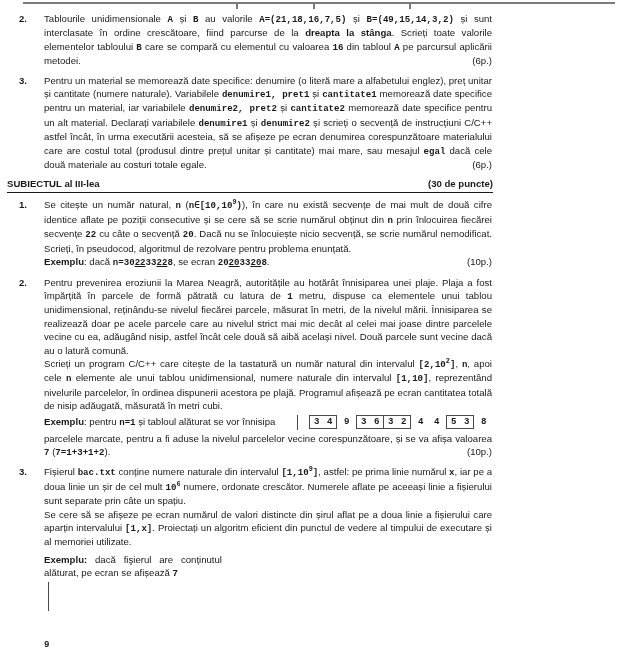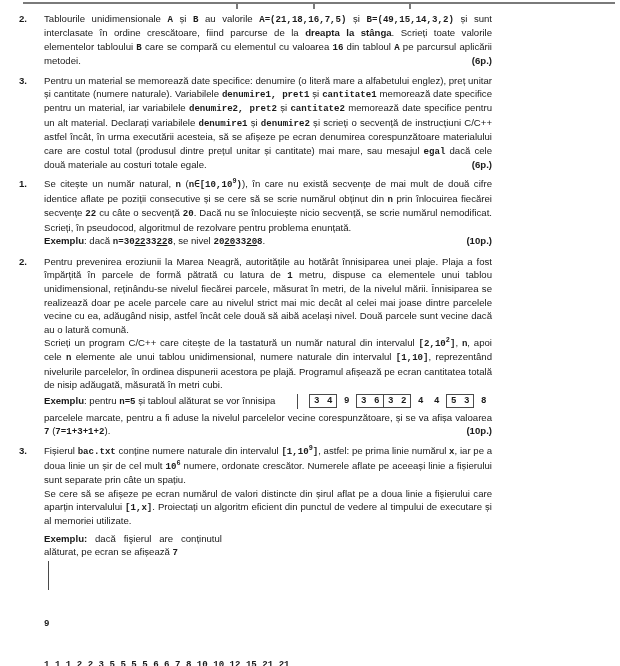--- a/index.html
+++ b/index.html
@@ -16,21 +16,21 @@
   .table-remnant { position:absolute; top:2px; left:23px; width:592px; border-top:2px solid #7a7a7a; }
   .table-remnant .tick { position:absolute; top:0; width:2px; height:5px; background:#7a7a7a; }
   .tick.t1 { left:213px; } .tick.t2 { left:290px; } .tick.t3 { left:386px; }
 
   p { text-align:justify; line-height:13.4px; }
 
   .m   { font-family:"Liberation Mono","DejaVu Sans Mono",monospace; font-weight:700; font-size:9.1px; white-space:nowrap; }
   .mu  { font-family:"Liberation Mono","DejaVu Sans Mono",monospace; font-weight:700; font-size:9.1px; white-space:nowrap; text-decoration:underline; text-underline-offset:1px; }
   sup.m { font-size:6.8px; line-height:0; }
   .b   { font-weight:700; }
-  .pts { float:right; font-weight:700; }
+  .pts { float:right; font-weight:400; }
 
   .item { display:flex; margin:0 0 6px 19px; width:473px; }
   .num  { width:25px; flex:none; font-weight:700; line-height:13.4px; }
   .ibody{ flex:1; min-width:0; }
   .ibody p + p { margin-top:0; }
 
   .sec-header {
     display:flex; justify-content:space-between;
     margin:6px 0 5px 7px; width:486px;
     font-weight:700; line-height:13px;
@@ -72,36 +72,40 @@
     </div>
   </div>
 
   <div class="item">
     <div class="num">3.</div>
     <div class="ibody">
       <p><span>Pentru un material se memorează date specifice: denumire (o literă mare a alfabetului englez), preț unitar și cantitate (numere naturale). Variabilele </span><span class="m">denumire1, pret1</span><span> și </span><span class="m">cantitate1</span><span> memorează date specifice pentru un material, iar variabilele </span><span class="m">denumire2, pret2</span><span> și </span><span class="m">cantitate2</span><span> memorează date specifice pentru un alt material. Declarați variabilele </span><span class="m">denumire1</span><span> și </span><span class="m">denumire2</span><span> și scrieți o secvență de instrucțiuni C/C++ astfel încât, în urma executării acesteia, să se afișeze pe ecran denumirea corespunzătoare materialului care are costul total (produsul dintre prețul unitar și cantitate) mai mare, sau mesajul </span><span class="m">egal</span><span> dacă cele două materiale au costuri totale egale.</span><span class="pts">(6p.)</span></p>
     </div>
   </div>
 
+  <div class="sec-header">
+    <span>SUBIECTUL al III-lea</span>
+    <span>(30 de puncte)</span>
+  </div>
 
   <div class="item">
     <div class="num">1.</div>
     <div class="ibody">
       <p><span>Se citește un număr natural, </span><span class="m">n</span><span> (</span><span class="m">n∈[10,10</span><sup class="m">9</sup><span class="m">)</span><span>), în care nu există secvențe de mai mult de două cifre identice aflate pe poziții consecutive și se cere să se scrie numărul obținut din </span><span class="m">n</span><span> prin înlocuirea fiecărei secvențe </span><span class="m">22</span><span> cu câte o secvență </span><span class="m">20</span><span>. Dacă nu se înlocuiește nicio secvență, se scrie numărul nemodificat. Scrieți, în pseudocod, algoritmul de rezolvare pentru problema enunțată.</span></p>
-      <p><span class="b">Exemplu</span><span>: dacă </span><span class="m">n=30</span><span class="mu">22</span><span class="m">33</span><span class="mu">22</span><span class="m">8</span><span>, se nivel </span><span class="m">20</span><span class="mu">20</span><span class="m">33</span><span class="mu">20</span><span class="m">8</span><span>.</span><span class="pts">(10p.)</span></p>
+      <p><span class="b">Exemplu</span><span>: dacă </span><span class="m">n=30</span><span class="mu">22</span><span class="m">33</span><span class="mu">22</span><span class="m">8</span><span>, se ecran </span><span class="m">20</span><span class="mu">20</span><span class="m">33</span><span class="mu">20</span><span class="m">8</span><span>.</span><span class="pts">(10p.)</span></p>
     </div>
   </div>
 
   <div class="item">
     <div class="num">2.</div>
     <div class="ibody">
       <p><span>Pentru prevenirea eroziunii la Marea Neagră, autoritățile au hotărât înnisiparea unei plaje. Plaja a fost împărțită în parcele de formă pătrată cu latura de </span><span class="m">1</span><span> metru, dispuse ca elementele unui tablou unidimensional, reținându-se nivelul fiecărei parcele, măsurat în metri, de la nivelul mării. Înnisiparea se realizează doar pe acele parcele care au nivelul strict mai mic decât al celei mai joase dintre parcelele vecine cu ea, adăugând nisip, astfel încât cele două să aibă același nivel.  Două parcele sunt vecine dacă au o latură comună.</span></p>
       <p><span>Scrieți un program C/C++ care citește de la tastatură un număr natural din intervalul </span><span class="m">[2,10</span><sup class="m">2</sup><span class="m">]</span><span>, </span><span class="m">n</span><span>, apoi cele </span><span class="m">n</span><span> elemente ale unui tablou unidimensional, numere naturale din intervalul </span><span class="m">[1,10]</span><span>, reprezentând nivelurile parcelelor, în ordinea dispunerii acestora pe plajă. Programul  afișează pe ecran cantitatea totală de nisip adăugată, măsurată în metri cubi.</span></p>
       <div class="ex-row">
-        <p class="ex-label2"><span class="b">Exemplu</span><span>: pentru </span><span class="m">n=5</span><span> și tabloul alăturat se vor înnisipa</span></p>
+        <p class="ex-label2"><span class="b">Exemplu</span><span>: pentru </span><span class="m">n=1</span><span> și tabloul alăturat se vor înnisipa</span></p>
         <span class="vbar"></span>
         <div class="strip">
             <span class="cellbox">
               <span class="cell">3</span>
               <span class="cell">4</span>
             </span>
             <span class="cell loose">9</span>
             <span class="cellbox">
               <span class="cell">3</span>
               <span class="cell">6</span>

